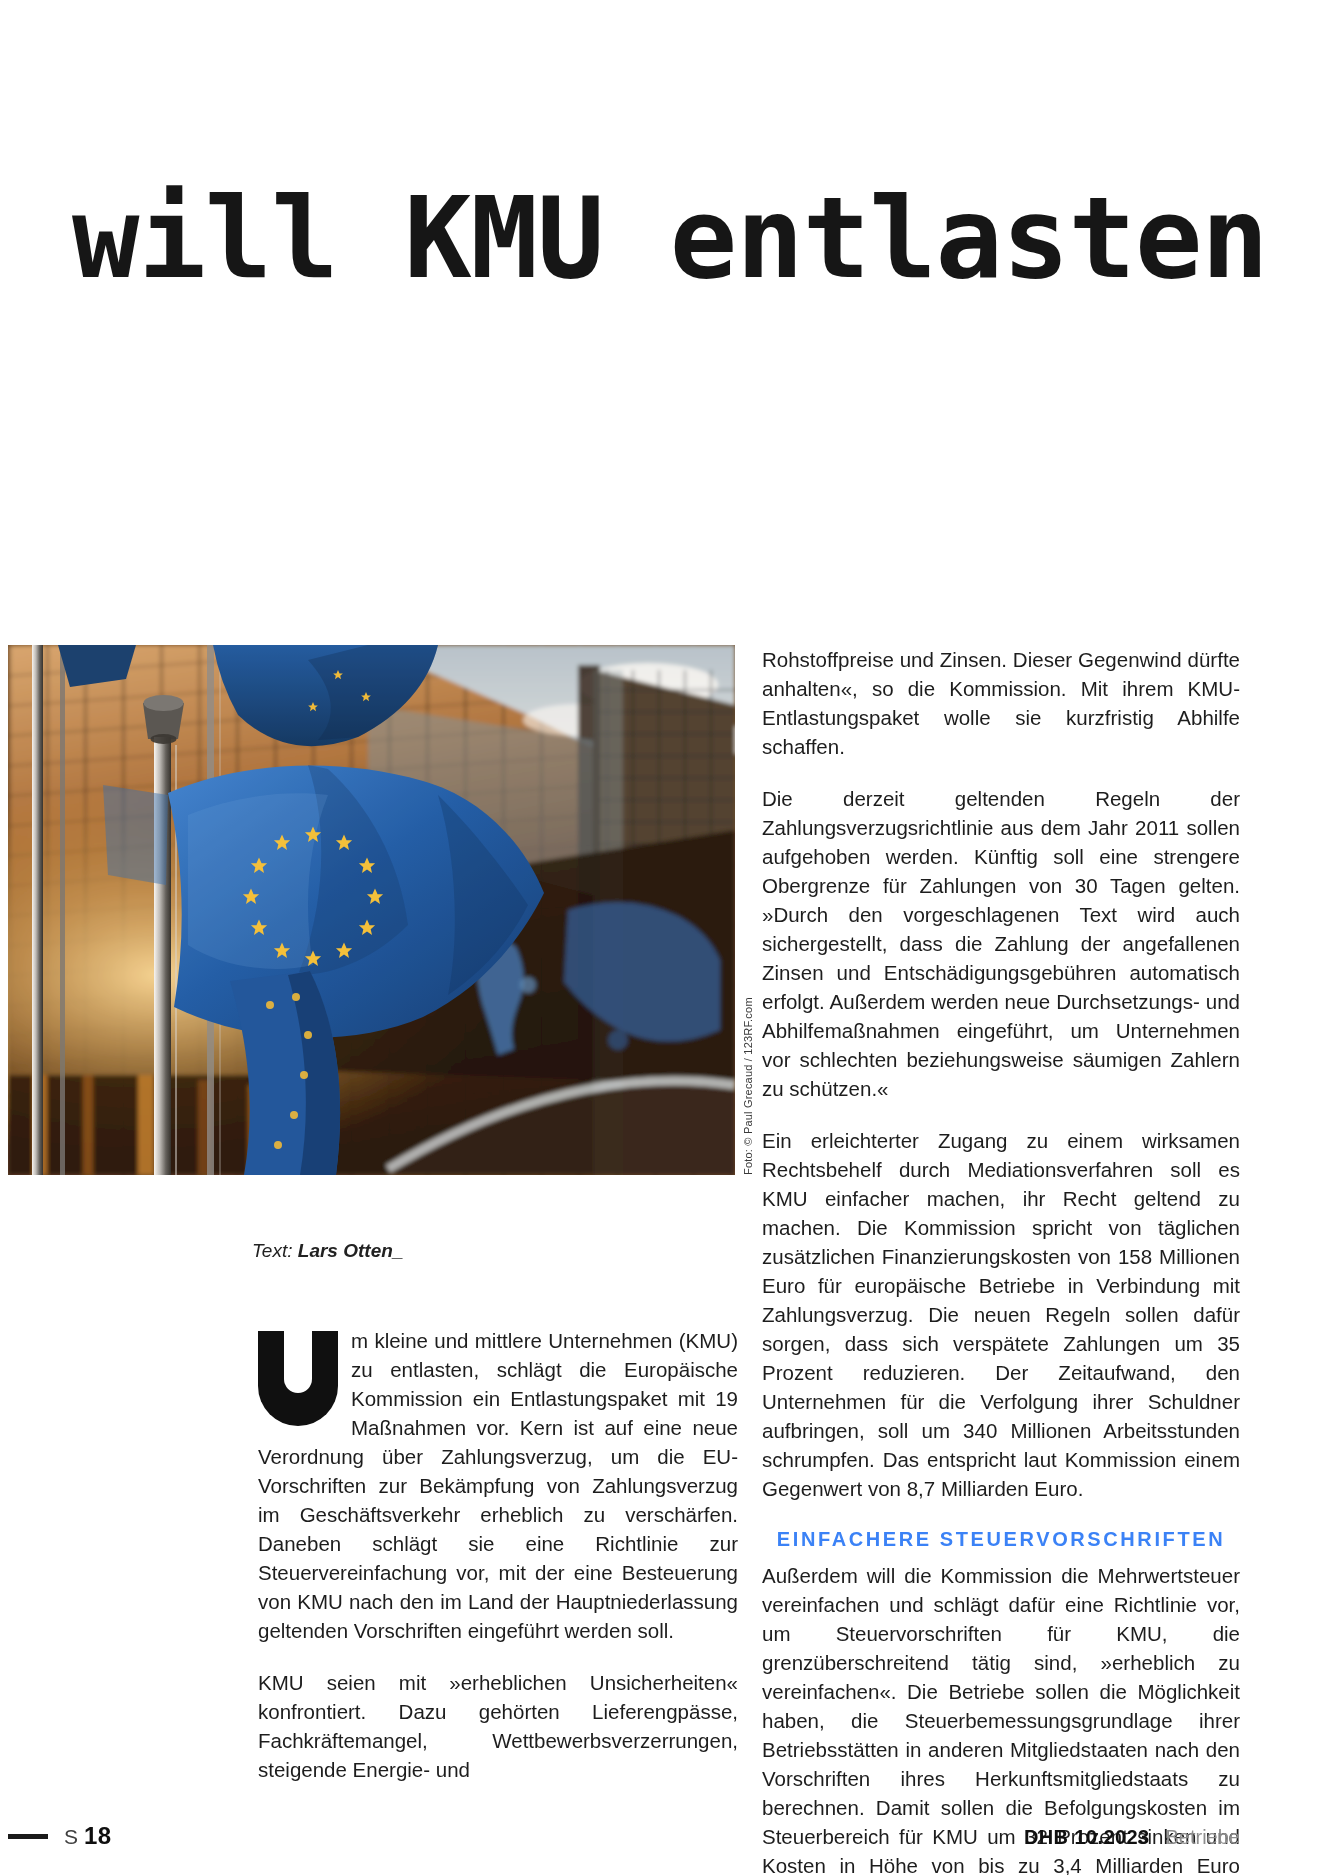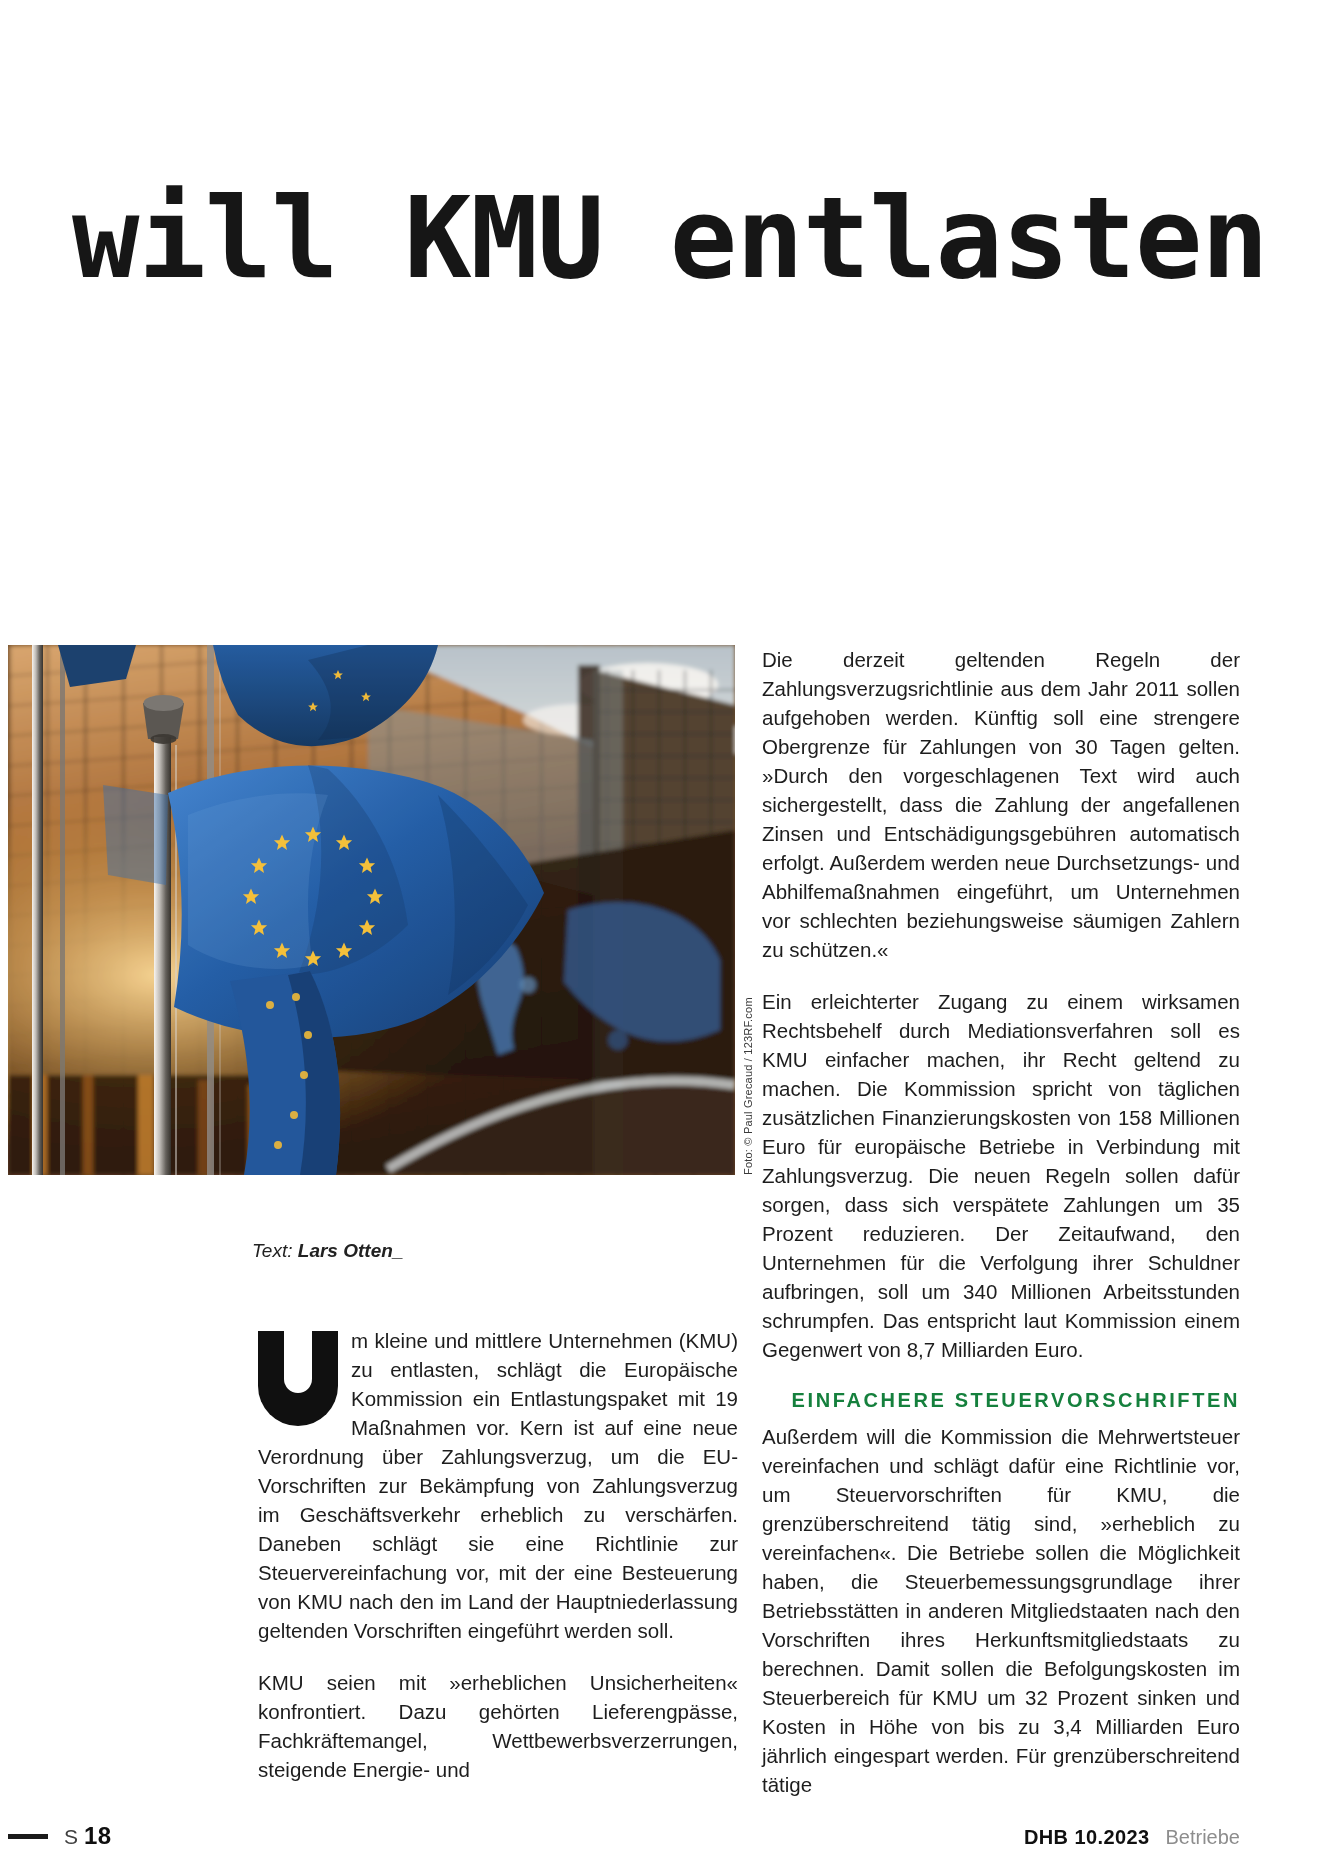--- a/index.html
+++ b/index.html
@@ -27,21 +27,21 @@
   .byline{position:absolute;left:252px;top:1240px;font-size:19px;font-style:italic;color:#222;}
   .byline .author{font-weight:bold;}
   .byline .suffix{font-weight:bold;}
 
   
   .col{position:absolute;font-size:20.5px;line-height:29px;text-align:justify;color:#1d1d1d;}
   .col p{margin:0 0 23px 0;}
   .col-left{left:258px;top:1326px;width:480px;}
   .col-right{left:762px;top:645px;width:478px;}
   .section-heading{font-size:20px;font-weight:bold;letter-spacing:2.6px;line-height:26px;
-                   margin:3px 0 9px 0;text-align:right;color:#15803d;}
+                   margin:3px 0 9px 0;text-align:center;color:#3b82f6;}
 
   
   .dropcap{float:left;width:80px;height:95px;margin:5px 13px 0 0;position:relative;
            background:#101010;border-radius:0 0 40px 40px;}
   .dropcap::after{content:"";position:absolute;left:26px;top:0;width:28px;height:62px;
                   background:#fff;border-radius:0 0 14px 14px;}
   .sr{position:absolute;width:1px;height:1px;overflow:hidden;clip:rect(0 0 0 0);white-space:nowrap;}
 
   
   .footer-left{position:absolute;left:8px;top:1822px;display:flex;align-items:baseline;}
@@ -201,20 +201,21 @@
     <p>
       <span class="dropcap">
           <span class="sr">U</span>
         </span>
       <span>m kleine und mittlere Unternehmen (KMU) zu entlasten, schlägt die Europäische Kommission ein Entlastungspaket mit 19 Maßnahmen vor. Kern ist auf eine neue Verordnung über Zahlungsverzug, um die EU-Vorschriften zur Bekämpfung von Zahlungsverzug im Geschäftsverkehr erheblich zu verschärfen. Daneben schlägt sie eine Richtlinie zur Steuervereinfachung vor, mit der eine Besteuerung von KMU nach den im Land der Hauptniederlassung geltenden Vorschriften eingeführt werden soll.</span>
     </p>
     <p>KMU seien mit »erheblichen Unsicherheiten« konfrontiert. Dazu gehörten Lieferengpässe, Fachkräftemangel, Wettbewerbsverzerrungen, steigende Energie- und</p>
   </div>
 
   <div class="col col-right">
+    <p>Rohstoffpreise und Zinsen. Dieser Gegenwind dürfte anhalten«, so die Kommission. Mit ihrem KMU-Entlastungspaket wolle sie kurzfristig Abhilfe schaffen.</p>
     <p>Die derzeit geltenden Regeln der Zahlungsverzugsrichtlinie aus dem Jahr 2011 sollen aufgehoben werden. Künftig soll eine strengere Obergrenze für Zahlungen von 30 Tagen gelten. »Durch den vorgeschlagenen Text wird auch sichergestellt, dass die Zahlung der angefallenen Zinsen und Entschädigungsgebühren automatisch erfolgt. Außerdem werden neue Durchsetzungs- und Abhilfemaßnahmen eingeführt, um Unternehmen vor schlechten beziehungsweise säumigen Zahlern zu schützen.«</p>
     <p>Ein erleichterter Zugang zu einem wirksamen Rechtsbehelf durch Mediationsverfahren soll es KMU einfacher machen, ihr Recht geltend zu machen. Die Kommission spricht von täglichen zusätzlichen Finanzierungskosten von 158 Millionen Euro für europäische Betriebe in Verbindung mit Zahlungsverzug. Die neuen Regeln sollen dafür sorgen, dass sich verspätete Zahlungen um 35 Prozent reduzieren. Der Zeitaufwand, den Unternehmen für die Verfolgung ihrer Schuldner aufbringen, soll um 340 Millionen Arbeitsstunden schrumpfen. Das entspricht laut Kommission einem Gegenwert von 8,7 Milliarden Euro.</p>
     <div class="section-heading">EINFACHERE STEUERVORSCHRIFTEN</div>
     <p>Außerdem will die Kommission die Mehrwertsteuer vereinfachen und schlägt dafür eine Richtlinie vor, um Steuervorschriften für KMU, die grenzüberschreitend tätig sind, »erheblich zu vereinfachen«. Die Betriebe sollen die Möglichkeit haben, die Steuerbemessungsgrundlage ihrer Betriebsstätten in anderen Mitgliedstaaten nach den Vorschriften ihres Herkunftsmitgliedstaats zu berechnen. Damit sollen die Befolgungskosten im Steuerbereich für KMU um 32 Prozent sinken und Kosten in Höhe von bis zu 3,4 Milliarden Euro jährlich eingespart werden. Für grenzüberschreitend tätige</p>
   </div>
 
   <div class="footer-left">
     <div class="footer-dash"></div>
     <span class="page-label">S</span>
     <span class="page-number">18</span>

